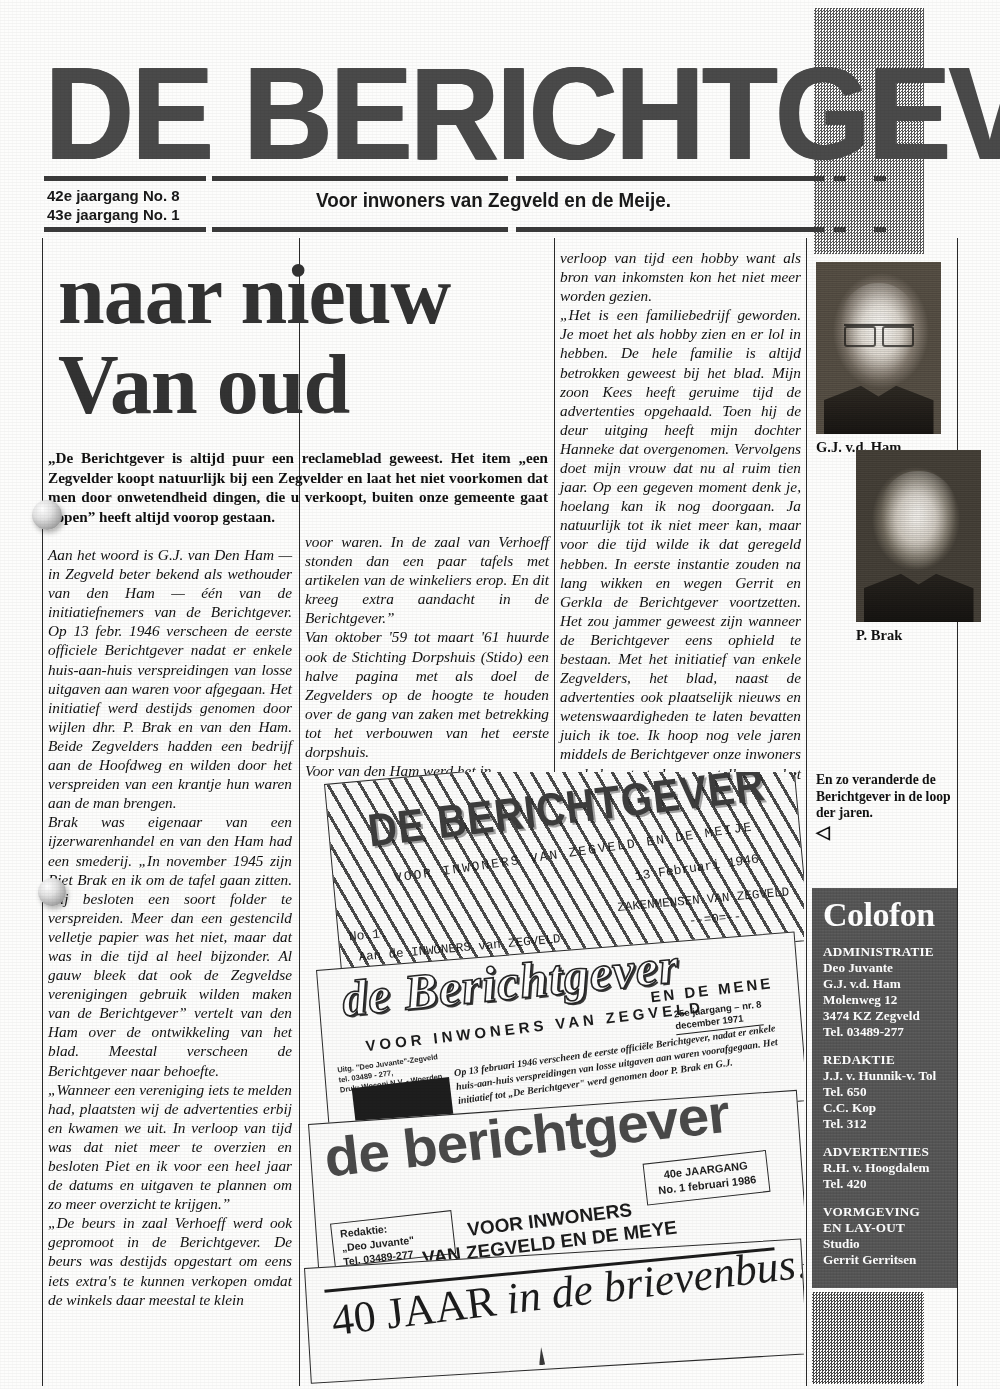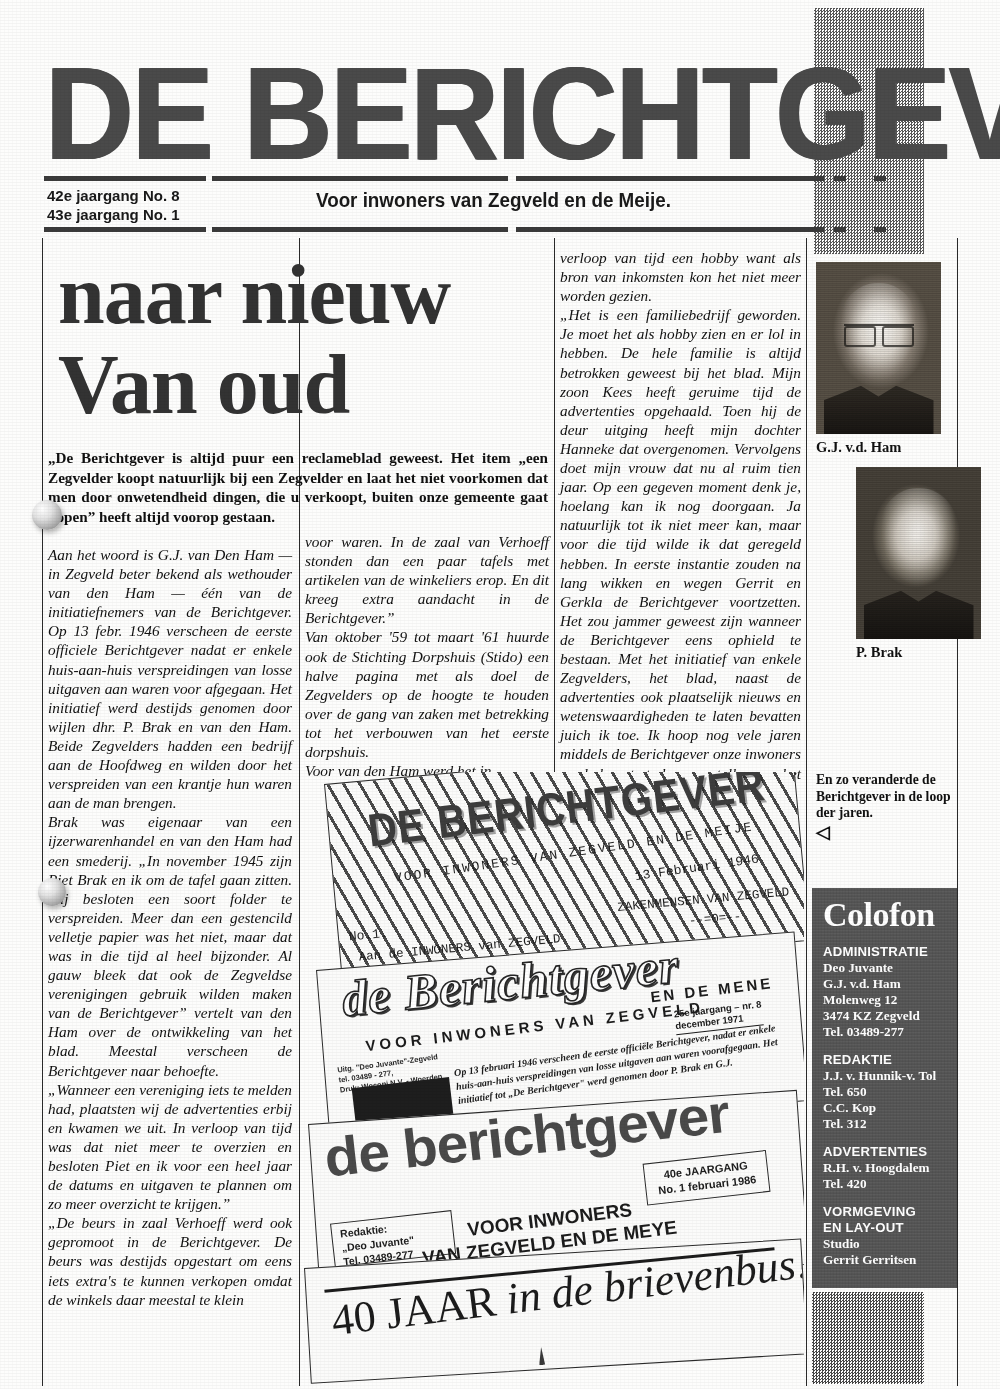--- a/index.html
+++ b/index.html
@@ -192,21 +192,21 @@
   .colofon-title {
     font-family: "Liberation Serif", serif;
     font-weight: 700;
     font-size: 34px; line-height: 38px;
     letter-spacing: -.5px;
     color: #fff;
     margin-bottom: 10px;
   }
   .colofon-block { margin-bottom: 12px; }
   .colofon-head {
-    font-family: Liberation Sans, sans-serif;
+    font-family: Liberation Serif, serif;
     font-weight: 700; font-size: 13.2px; line-height: 16px;
     letter-spacing: .2px;
   }
   .colofon-line {
     font-family: "Liberation Serif", serif;
     font-weight: 700; font-size: 13.2px; line-height: 16px;
   }
   .colofon-bottom-screen {
     position: absolute; left: 812px; top: 1292px; width: 112px; height: 92px;
     background-image: repeating-conic-gradient(#333 0% 25%, #fff 0% 50%);
@@ -488,21 +488,21 @@
 
   <div class="photo-wrap" style="left:816px; top:262px;">
     <div class="photo p1">
       <div class="photo-face"></div>
       <div class="photo-glasses"></div>
       <div class="photo-collar"></div>
     </div>
     <div class="photo-caption">G.J. v.d. Ham</div>
   </div>
 
-  <div class="photo-wrap" style="left:816px; top:467px;padding-left:40px;">
+  <div class="photo-wrap" style="left:816px; top:450px;padding-left:40px;">
     <div class="photo p2">
       <div class="photo-face"></div>
       <div class="photo-collar"></div>
     </div>
     <div class="photo-caption">P. Brak</div>
   </div>
 
   <div class="note">
     <div>En zo veranderde de Berichtgever in de loop der jaren.</div>
     <div class="note-arrow">◁</div>

